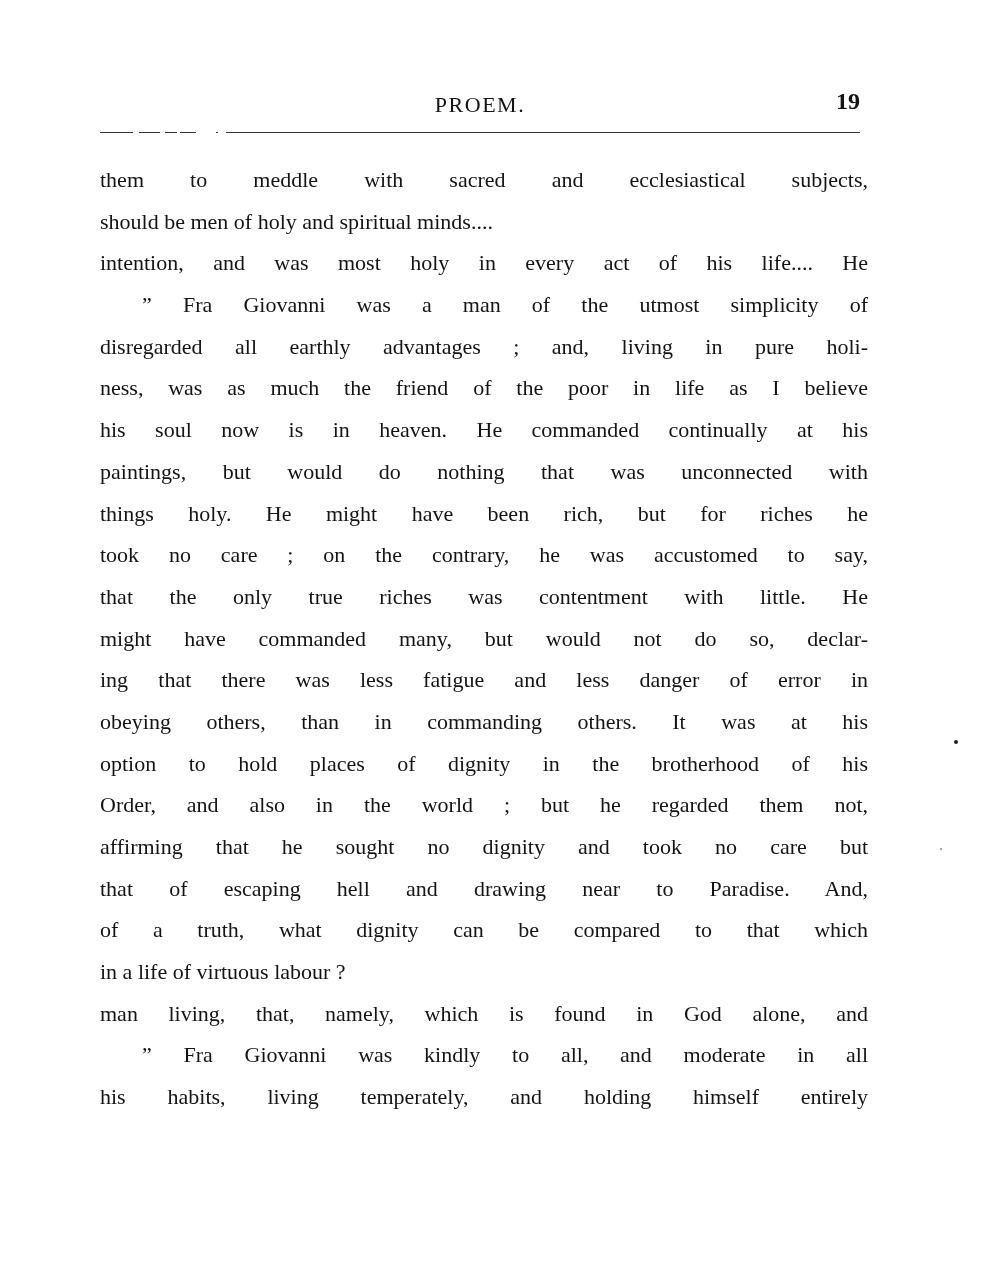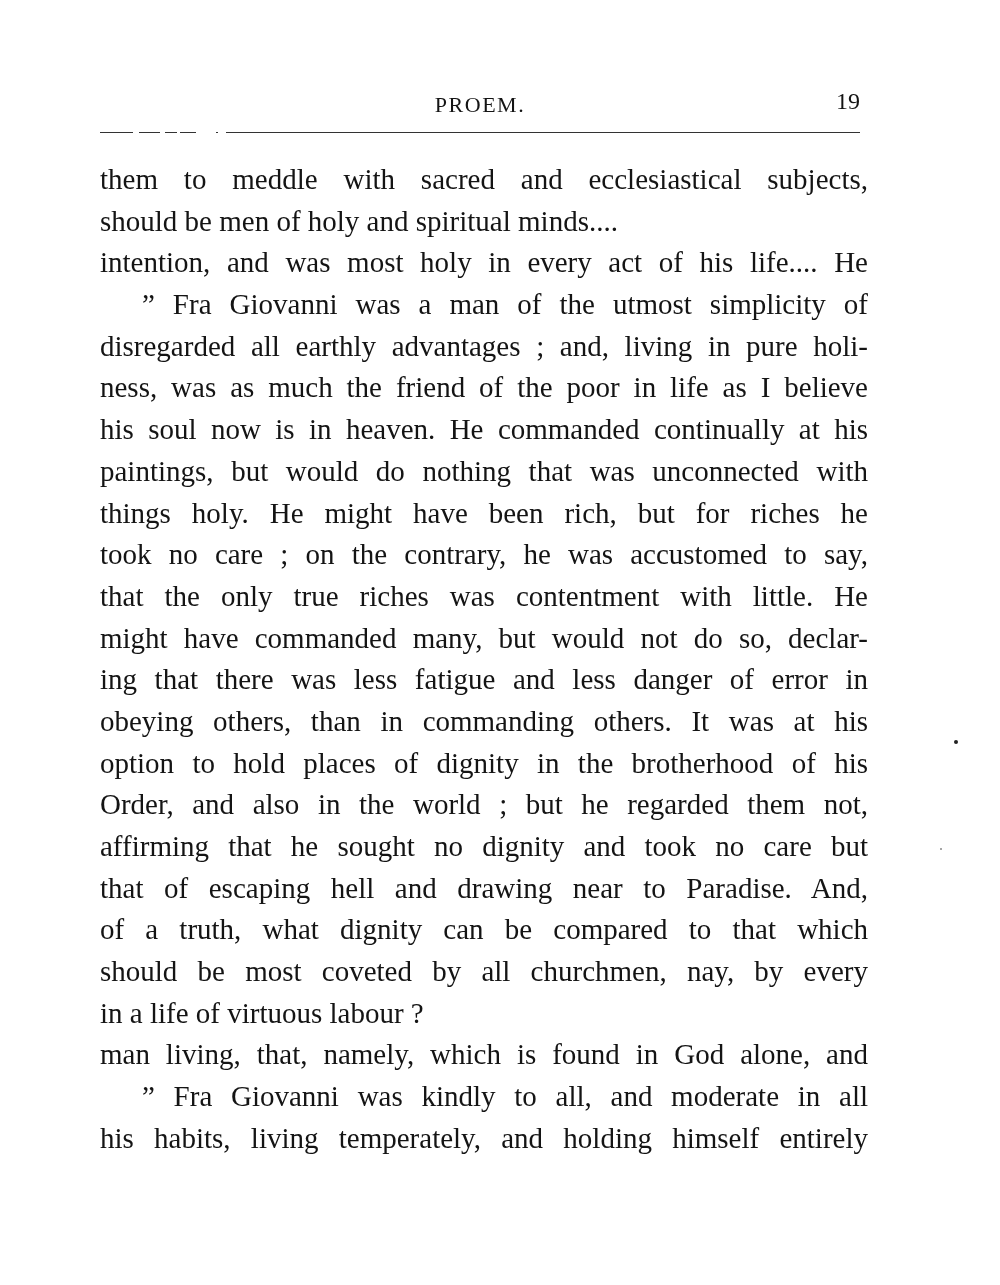--- a/index.html
+++ b/index.html
@@ -1,26 +1,26 @@
 <!DOCTYPE html>
 <html><head>
 <meta charset="utf-8">
 <style>
   html, body { margin: 0; padding: 0; background: #ffffff; }
   body { width: 1000px; height: 1285px; position: relative; overflow: hidden;
          font-family: "Liberation Serif", "DejaVu Serif", serif; color: #141414; }
   .header { position: absolute; top: 88px; left: 100px; width: 760px; height: 30px; }
   .running-head { position: absolute; left: 0; right: 0; text-align: center;
                   font-size: 22px; letter-spacing: 1.5px; top: 4px; }
-  .page-number { position: absolute; right: 0; top: 0; font-size: 24px; }
+  .page-number { position: absolute; right: 0; top: 0; font-size: 24px; font-weight: bold; }
   .rule { position: absolute; top: 132px; left: 100px; width: 760px; height: 0;
           border-top: 1.3px solid #333; }
   .rule-gap { position: absolute; top: 130px; height: 5px; background: #fff; }
   .body-text { position: absolute; top: 159px; left: 100px; width: 768px; }
-  .line { display: block; font-size: 29px; line-height: 41.7px; height: 41.7px;
+  .line { display: block; font-size: 22px; line-height: 41.7px; height: 41.7px;
           text-align: justify; text-align-last: justify; white-space: nowrap; overflow: visible; }
   .line.last { text-align-last: left; }
   .line.indent { padding-left: 42px; }
   .speck { position: absolute; background: #222; border-radius: 50%; }
 </style>
 </head>
 <body>
 
 <div class="header">
   <span class="running-head">PROEM.</span>
@@ -46,21 +46,20 @@
   <span class="line">took no care ; on the contrary, he was accustomed to say,</span>
   <span class="line">that the only true riches was contentment with little.  He</span>
   <span class="line">might have commanded many, but would not do so, declar-</span>
   <span class="line">ing that there was less fatigue and less danger of error in</span>
   <span class="line">obeying others, than in commanding others.  It was at his</span>
   <span class="line">option to hold places of dignity in the brotherhood of his</span>
   <span class="line">Order, and also in the world ; but he regarded them not,</span>
   <span class="line">affirming that he sought no dignity and took no care but</span>
   <span class="line">that of escaping hell and drawing near to Paradise.  And,</span>
   <span class="line">of a truth, what dignity can be compared to that which</span>
-  <span class="line">should be most coveted by all churchmen, nay, by every</span>
   <span class="line last">in a life of virtuous labour ?</span>
   <span class="line">man living, that, namely, which is found in God alone, and</span>
   <span class="line indent">” Fra Giovanni was kindly to all, and moderate in all</span>
   <span class="line">his habits, living temperately, and holding himself entirely</span>
 </div>
 
 <div class="speck" style="left:954px;top:740px;width:4px;height:4px;"></div>
 <div class="speck" style="left:940px;top:848px;width:2px;height:2px;background:#888;"></div>
 
 </body></html>

